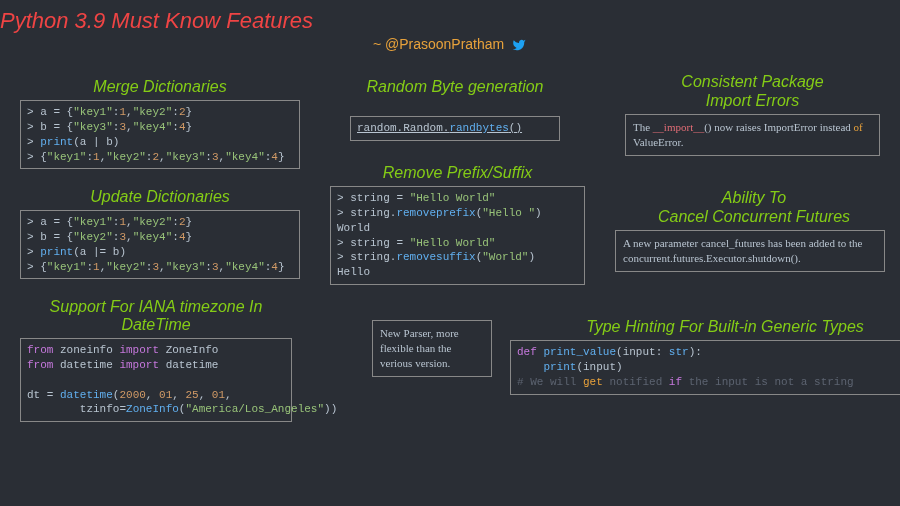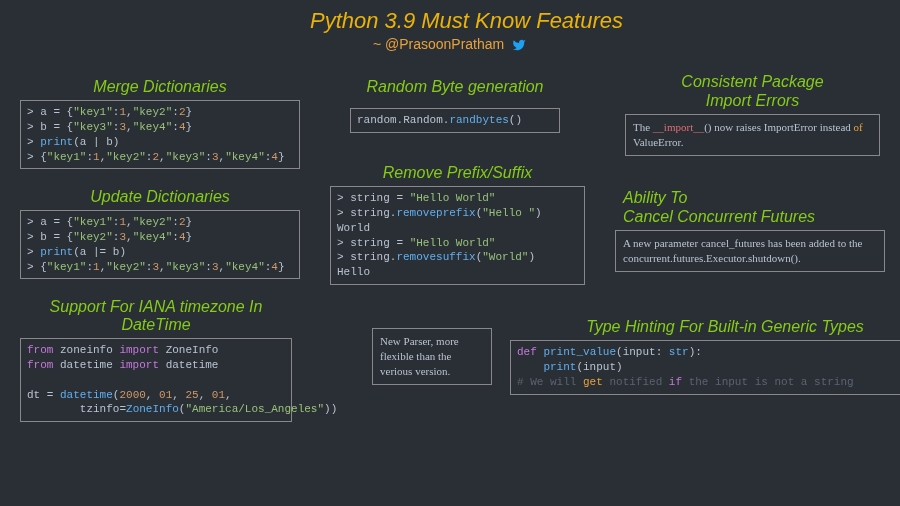--- a/index.html
+++ b/index.html
@@ -6,26 +6,25 @@
   body {
     width: 900px;
     height: 506px;
     background: #2a2e35;
     font-family: 'Comic Sans MS', cursive, sans-serif;
     color: #d8d8d8;
     overflow: hidden;
     position: relative;
   }
   .title {
-    text-align: center;
+    text-align: left;
     font-size: 22px;
-    color: #eab308;
+    color: #ef4444;
     padding-top: 8px;
     font-style: italic;
-    padding-left: 33px;
   }
   .subtitle {
     text-align: center;
     font-size: 14px;
     color: #e8a23b;
     padding-top: 2px;
   }
   .subtitle svg { vertical-align: middle; margin-left: 3px; }
   .heading {
     font-size: 16px;
@@ -92,44 +91,44 @@
   <div class="heading">Support For IANA timezone In DateTime</div>
   <div class="codebox"><span class="kw">from</span> zoneinfo <span class="kw">import</span> ZoneInfo
 <span class="kw">from</span> datetime <span class="kw">import</span> datetime
 
 dt = <span class="fn">datetime</span>(<span class="num">2000</span>, <span class="num">01</span>, <span class="num">25</span>, <span class="num">01</span>,
         tzinfo=<span class="fn">ZoneInfo</span>(<span class="str">"America/Los_Angeles"</span>))</div>
 </div>
 
 <div class="block" style="left:330px; top:78px; width:250px;">
   <div class="heading">Random Byte generation</div>
-  <div class="codebox" style="margin:12px 20px 0;">random.Random.<span class="fn">randbytes</span>()</div>
+  <div class="codebox" style="margin:20px 20px 0;text-decoration:underline;">random.Random.<span class="fn">randbytes</span>()</div>
 </div>
 
 <div class="block" style="left:330px; top:164px; width:255px;">
   <div class="heading">Remove Prefix/Suffix</div>
   <div class="codebox">&gt; string = <span class="str">"Hello World"</span>
 &gt; string.<span class="fn">removeprefix</span>(<span class="str">"Hello "</span>)
 World
 &gt; string = <span class="str">"Hello World"</span>
 &gt; string.<span class="fn">removesuffix</span>(<span class="str">"World"</span>)
 Hello</div>
 </div>
 
 <div class="block" style="left:372px; top:320px; width:120px;">
-  <div class="note" style="white-space:normal;margin-top:8px;">New Parser, more flexible than the verious version.</div>
+  <div class="note" style="white-space:normal;">New Parser, more flexible than the verious version.</div>
 </div>
 
 <div class="block" style="left:625px; top:72px; width:255px;">
   <div class="heading" style="line-height:1.2;">Consistent Package<br>Import Errors</div>
   <div class="note">The <span class="hl">__import__</span>() now raises ImportError instead <span class="op">of</span> ValueError.</div>
 </div>
 
 <div class="block" style="left:615px; top:188px; width:270px;">
-  <div class="heading" style="line-height:1.2; text-align:left; padding-left:8px;">Ability To<br>Cancel Concurrent Futures</div>
+  <div class="heading" style="line-height:1.2; text-align:center; padding-left:8px;">Ability To<br>Cancel Concurrent Futures</div>
   <div class="note">A new parameter cancel_futures has been added to the concurrent.futures.Executor.shutdown().</div>
 </div>
 
 <div class="block" style="left:510px; top:318px; width:430px;">
   <div class="heading">Type Hinting For Built-in Generic Types</div>
   <div class="codebox"><span class="kw">def</span> <span class="fn">print_value</span>(input: <span class="fn">str</span>):
     <span class="fn">print</span>(input)
 <span class="cmt"># We will </span><span class="op">get</span><span class="cmt"> notified </span><span class="kw">if</span><span class="cmt"> the input is not a string</span></div>
 </div>
 

